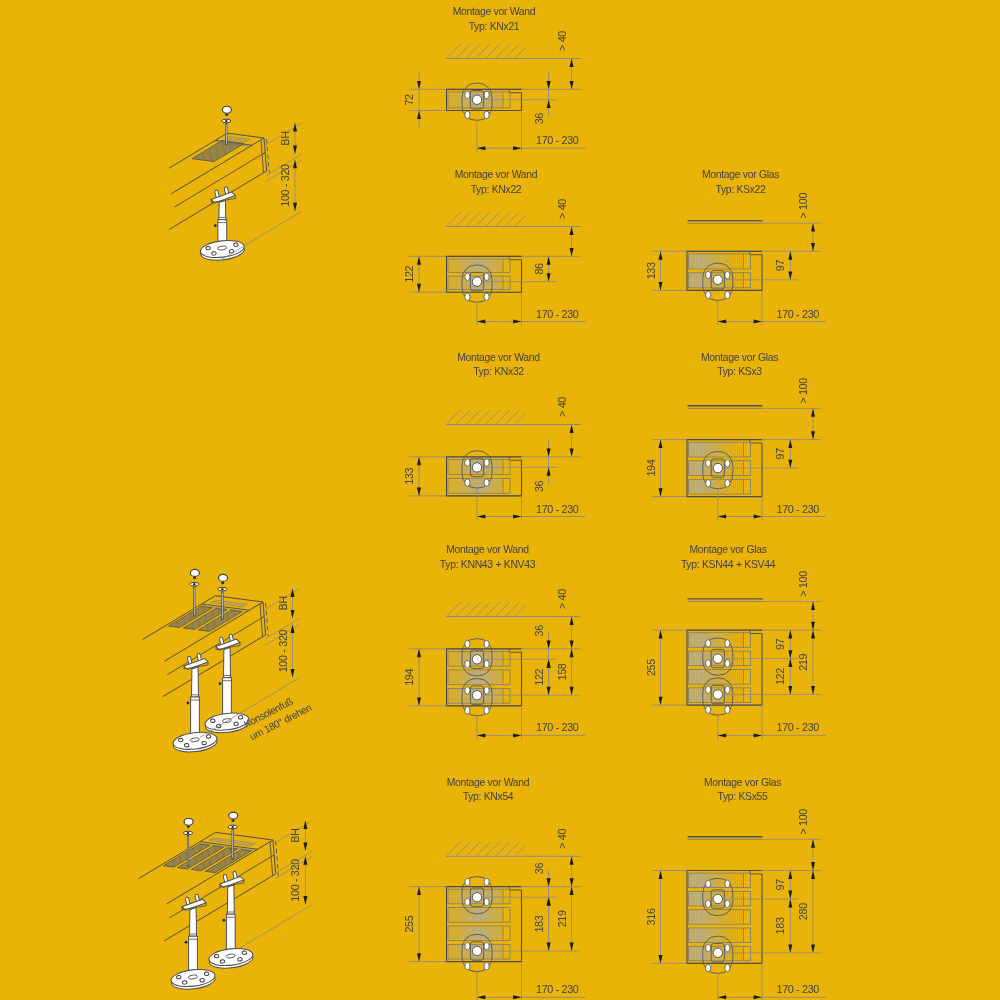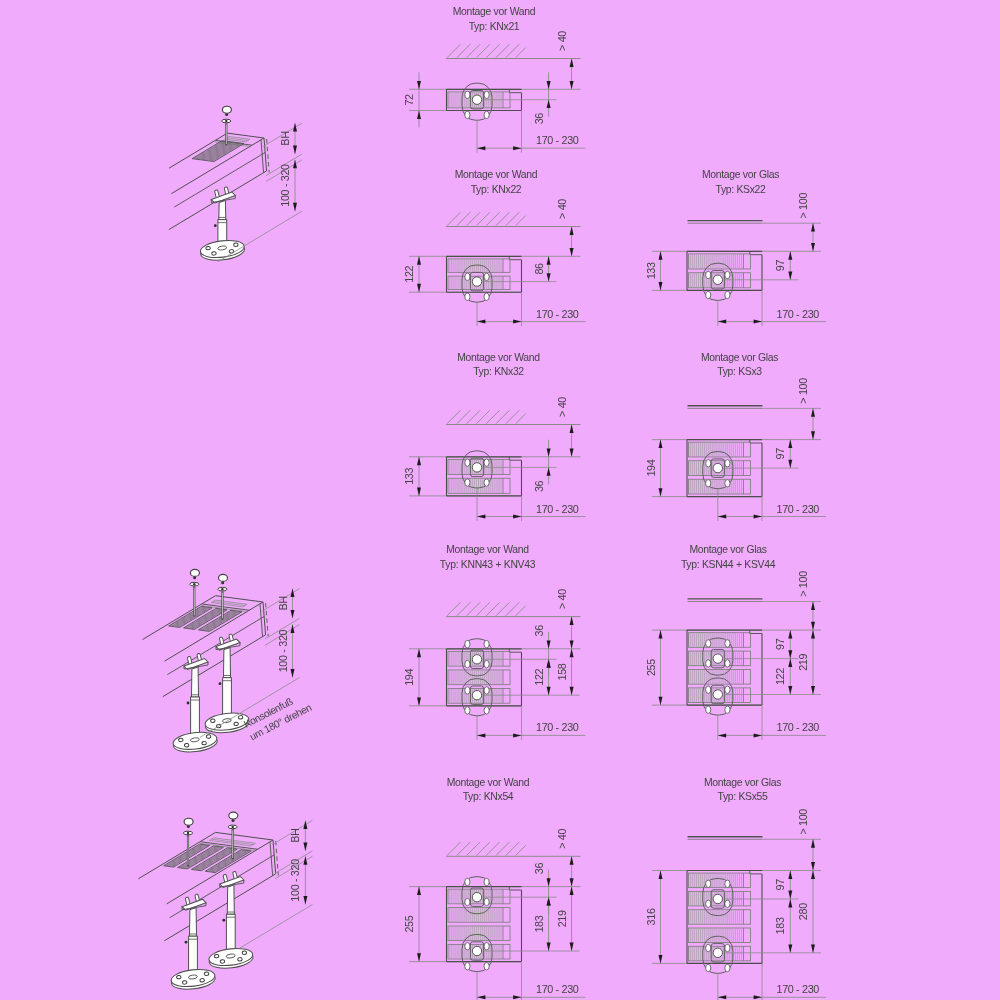--- a/index.html
+++ b/index.html
@@ -1,16 +1,16 @@
 <!DOCTYPE html>
 <html><head>
 <meta charset="utf-8">
 <style>
   html,body{margin:0;padding:0;background:#ffffff;}
-  #page{position:relative;width:1000px;height:1000px;background:#f0abfc;overflow:hidden;
+  #page{position:relative;width:1000px;height:1000px;background:#eab308;overflow:hidden;
         font-family:"Liberation Sans",sans-serif;}
   svg text{font-family:"Liberation Sans",sans-serif;}
   text.t-title{letter-spacing:-0.3px;}
   text.t-dim{letter-spacing:-0.35px;}
 </style>
 </head>
 <body>
 
 <div id="page">
   <svg id="art" width="1000" height="1000" viewBox="0 0 1000 1000" xmlns="http://www.w3.org/2000/svg">

